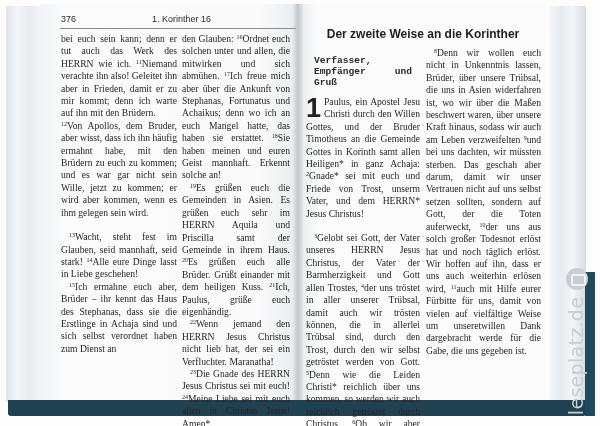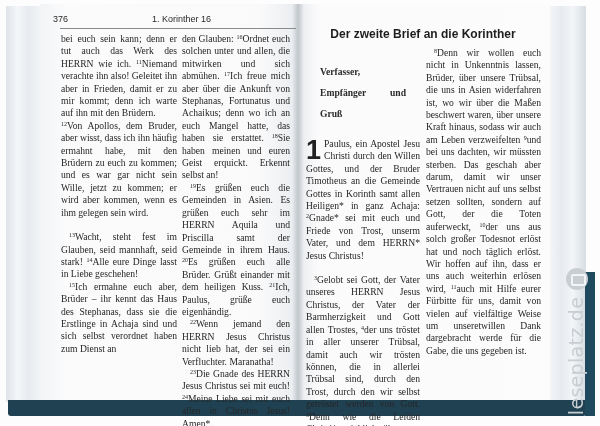--- a/index.html
+++ b/index.html
@@ -13,21 +13,21 @@
   .page-right { position:absolute; left:298px; top:4px; width:252px; height:396px; background:linear-gradient(90deg,#e8ebee 0,#fbfbfc 8%,#fcfcfd 100%); }
   .gutter { position:absolute; left:292px; top:4px; width:12px; height:396px; background:linear-gradient(90deg,rgba(0,0,0,0) 0,rgba(120,130,140,.35) 50%,rgba(0,0,0,0) 100%); }
 
   .running-head { position:absolute; top:14px; font-family:"Liberation Sans", sans-serif; font-size:9px; color:#2a2a2a; }
   .head-rule { position:absolute; left:60px; top:28px; width:236px; height:1px; background:#8a8a8a; }
 
   .col { position:absolute; font-size:9.6px; line-height:12.4px; color:#262626; text-align:justify; }
   .col p { margin:0; }
   .col p.indent { text-indent:8px; }
   .col .gap { height:12px; }
-  .col h3 { margin:14px; font-family:Liberation Serif, serif; font-weight:bold; font-size:9.6px; line-height:21px; color:#2b2b2b; }
+  .col h3 { margin:8px; font-family:Liberation Mono, monospace; font-weight:bold; font-size:9.6px; line-height:11px; color:#2b2b2b; }
   sup { font-size:6px; vertical-align:3px; line-height:0; }
 
   .book-title { position:absolute; left:310px; top:27px; width:226px; text-align:center; font-family:"Liberation Sans", sans-serif; font-weight:bold; font-size:12px; color:#1e1e1e; }
   .dropcap { float:left; font-family:"Liberation Sans", sans-serif; font-weight:bold; font-size:27px; line-height:22px; margin:1px 3px 0 0; color:#222; }
 
   .watermark { position:absolute; left:560px; top:275px; width:30px; height:140px; }
   .wm-text { position:absolute; left:-52px; top:70px; width:135px; transform:rotate(-90deg); font-family:"DejaVu Sans", sans-serif; font-size:19px; color:#c8cdd2; letter-spacing:0.3px; white-space:nowrap; text-align:center; }
   .wm-icon { position:absolute; left:566px; top:268px; width:22px; height:22px; border-radius:50%; background:#c9ced3; }
   .wm-icon::after { content:""; position:absolute; left:5px; top:6px; width:11px; height:8px; border:2px solid #f2f4f6; border-radius:2px; }
 </style>
@@ -37,40 +37,40 @@
 <div class="scene">
   <div class="page-block-left"></div>
   <div class="page-block-right"></div>
   <div class="cover-bottom"></div>
   <div class="cover-right"></div>
 
   <div class="page-left"></div>
   <div class="page-right"></div>
   <div class="gutter"></div>
 
-  <div class="running-head" style="left:53px;">376</div>
+  <div class="running-head" style="left:61px;">376</div>
   <div class="running-head" style="left:152px;">1. Korinther 16</div>
   <div class="head-rule"></div>
 
   <div class="col" style="left:61px; top:33px; width:116px;">
     <p><span>bei euch sein kann; denn er tut auch das Werk des HERRN wie ich.</span> <sup>11</sup><span>Niemand verachte ihn also! Geleitet ihn aber in Frieden, damit er zu mir kommt; denn ich warte auf ihn mit den Brüdern.</span></p>
     <p><sup>12</sup><span>Von Apollos, dem Bruder, aber wisst, dass ich ihn häufig ermahnt habe, mit den Brüdern zu euch zu kommen; und es war gar nicht sein Wille, jetzt zu kommen; er wird aber kommen, wenn es ihm gelegen sein wird.</span></p>
     <div class="gap"></div>
     <p class="indent"><sup>13</sup><span>Wacht, steht fest im Glauben, seid mannhaft, seid stark!</span> <sup>14</sup><span>Alle eure Dinge lasst in Liebe geschehen!</span></p>
     <p class="indent"><sup>15</sup><span>Ich ermahne euch aber, Brüder – ihr kennt das Haus des Stephanas, dass sie die Erstlinge in Achaja sind und sich selbst verordnet haben zum Dienst an</span></p>
   </div>
 
   <div class="col" style="left:182px; top:33px; width:108px;">
-    <p><span>den Glauben:</span> <sup>16</sup><span>Ordnet euch solchen unter und allen, die mitwirken und sich abmühen.</span> <sup>17</sup><span>Ich freue mich aber über die Ankunft von Stephanas, Fortunatus und Achaikus; denn wo ich an euch Mangel hatte, das haben sie erstattet.</span> <sup>18</sup><span>Sie haben meinen und euren Geist erquickt. Erkennt selbst an!</span></p>
+    <p><span>den Glauben:</span> <sup>16</sup><span>Ordnet euch solchen unter und allen, die mitwirken und sich abmühen.</span> <sup>17</sup><span>Ich freue mich aber über die Ankunft von Stephanas, Fortunatus und Achaikus; denn wo ich an euch Mangel hatte, das haben sie erstattet.</span> <sup>18</sup><span>Sie haben meinen und euren Geist mannhaft. Erkennt solche an!</span></p>
     <p class="indent"><sup>19</sup><span>Es grüßen euch die Gemeinden in Asien. Es grüßen euch sehr im HERRN Aquila und Priscilla samt der Gemeinde in ihrem Haus.</span> <sup>20</sup><span>Es grüßen euch alle Brüder. Grüßt einander mit dem heiligen Kuss.</span> <sup>21</sup><span>Ich, Paulus, grüße euch eigenhändig.</span></p>
     <p class="indent"><sup>22</sup><span>Wenn jemand den HERRN Jesus Christus nicht lieb hat, der sei ein Verfluchter. Maranatha!</span></p>
     <p class="indent"><sup>23</sup><span>Die Gnade des HERRN Jesus Christus sei mit euch!</span> <sup>24</sup><span>Meine Liebe sei mit euch allen in Christus Jesus! Amen*.</span></p>
   </div>
 
-  <div class="book-title">Der zweite Brief an die Korinther</div>
+  <div class="book-title">Der zweite Weise an die Korinther</div>
 
   <div class="col" style="left:306px; top:47px; width:114px;">
     <h3>Verfasser, Empfänger und Gruß</h3>
     <p><span class="dropcap">1</span><span>Paulus, ein Apostel Jesu Christi durch den Willen Gottes, und der Bruder Timotheus an die Gemeinde Gottes in Korinth samt allen Heiligen* in ganz Achaja:</span> <sup>2</sup><span>Gnade* sei mit euch und Friede von Trost, unserm Vater, und dem HERRN* Jesus Christus!</span></p>
     <div class="gap"></div>
     <p class="indent"><sup>3</sup><span>Gelobt sei Gott, der Vater unseres HERRN Jesus Christus, der Vater der Barmherzigkeit und Gott allen Trostes,</span> <sup>4</sup><span>der uns tröstet in aller unserer Trübsal, damit auch wir trösten können, die in allerlei Trübsal sind, durch den Trost, durch den wir selbst getröstet werden von Gott.</span> <sup>5</sup><span>Denn wie die Leiden Christi* reichlich über uns kommen, so werden wir auch reichlich getröstet durch Christus.</span> <sup>6</sup><span>Ob wir aber Trübsal haben oder Trost, es geschieht euch zugute. Ist es Trübsal, geschieht es euch zum Trost und Heil; das Heil beweist sich, wenn ihr mit Geduld leidet, wie auch wir leiden. Ist es Trost, geschieht auch das euch zum Trost und Heil;</span> </p>
   </div>
 
   <div class="col" style="left:426px; top:47px; width:115px;">
     <p class="indent"><sup>8</sup><span>Denn wir wollen euch nicht in Unkenntnis lassen, Brüder, über unsere Trübsal, die uns in Asien widerfahren ist, wo wir über die Maßen beschwert waren, über unsere Kraft hinaus, sodass wir auch am Leben verzweifelten</span> <sup>9</sup><span>und bei uns dachten, wir müssten sterben. Das geschah aber darum, damit wir unser Vertrauen nicht auf uns selbst setzen sollten, sondern auf Gott, der die Toten auferweckt,</span> <sup>10</sup><span>der uns aus solch großer Todesnot erlöst hat und noch täglich erlöst. Wir hoffen auf ihn, dass er uns auch weiterhin erlösen wird,</span> <sup>11</sup><span>auch mit Hilfe eurer Fürbitte für uns, damit von vielen auf vielfältige Weise um unseretwillen Dank dargebracht werde für die Gabe, die uns gegeben ist.</span></p>

